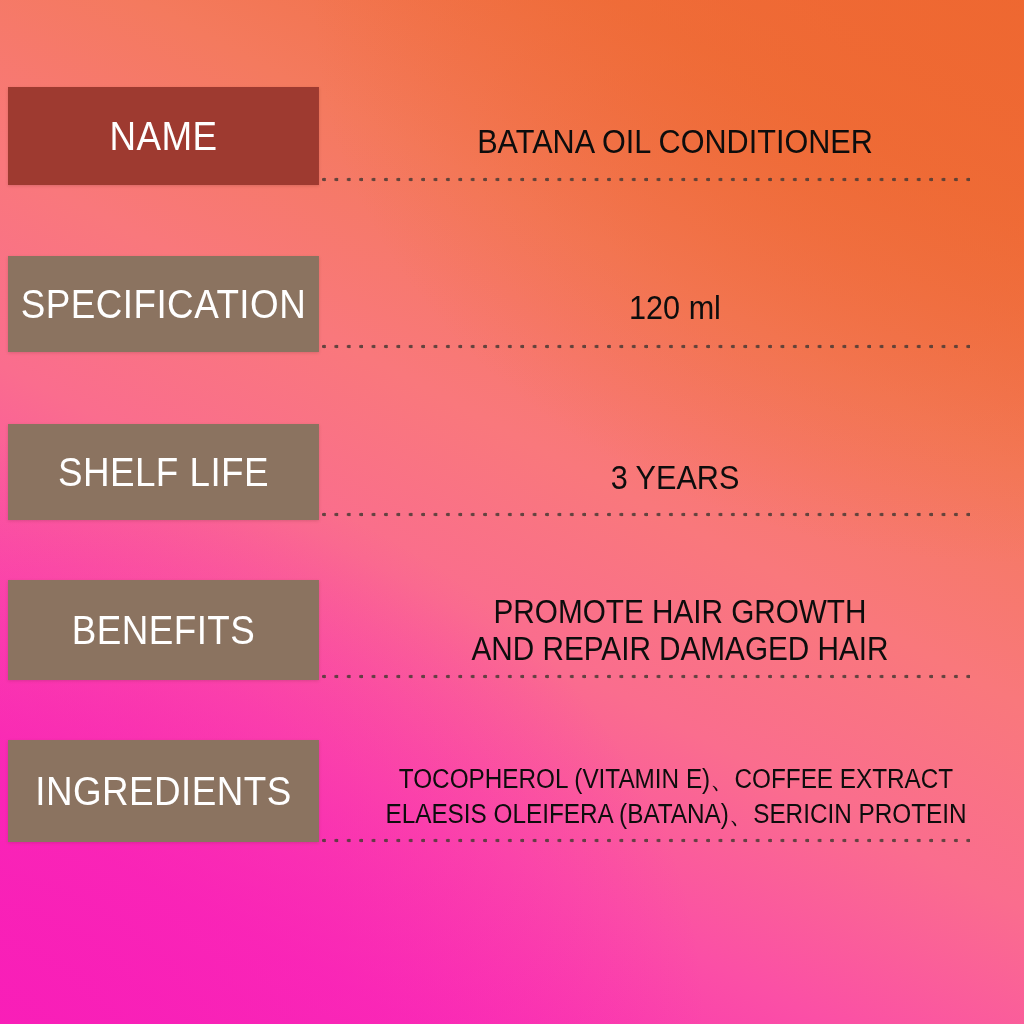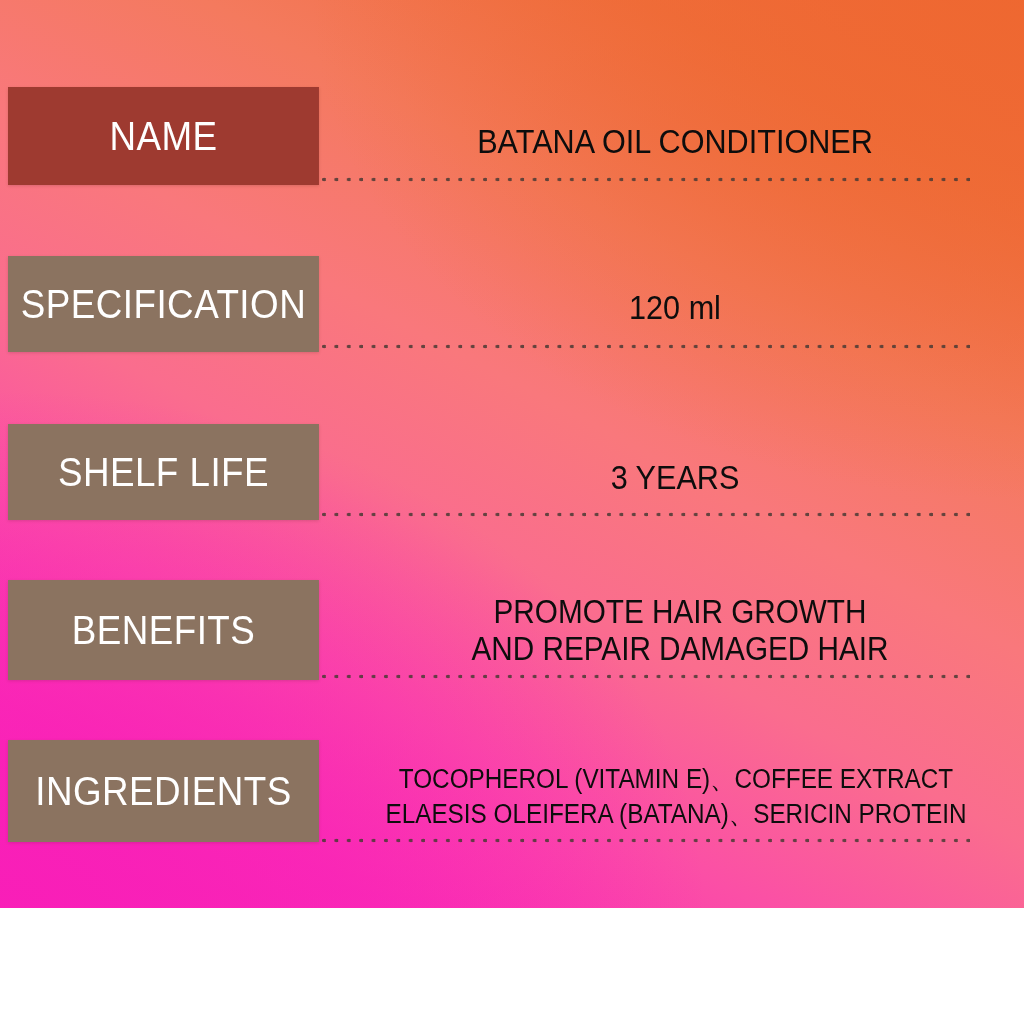--- a/index.html
+++ b/index.html
@@ -9,21 +9,21 @@
   body {
     width: 1024px;
     height: 1024px;
     overflow: hidden;
     font-family: "Liberation Sans", sans-serif;
   }
 
   #poster {
     position: relative;
     width: 1024px;
-    height: 908px;
+    height: 1024px;
     background:
       linear-gradient(208deg,
         #f3663c 0%,
         #f06f3f 14%,
         #f47a5e 30%,
         #f9787c 45%,
         #fa6d8e 58%,
         #fb4fa6 72%,
         #fa2fb5 86%,
         #f524b8 100%);

